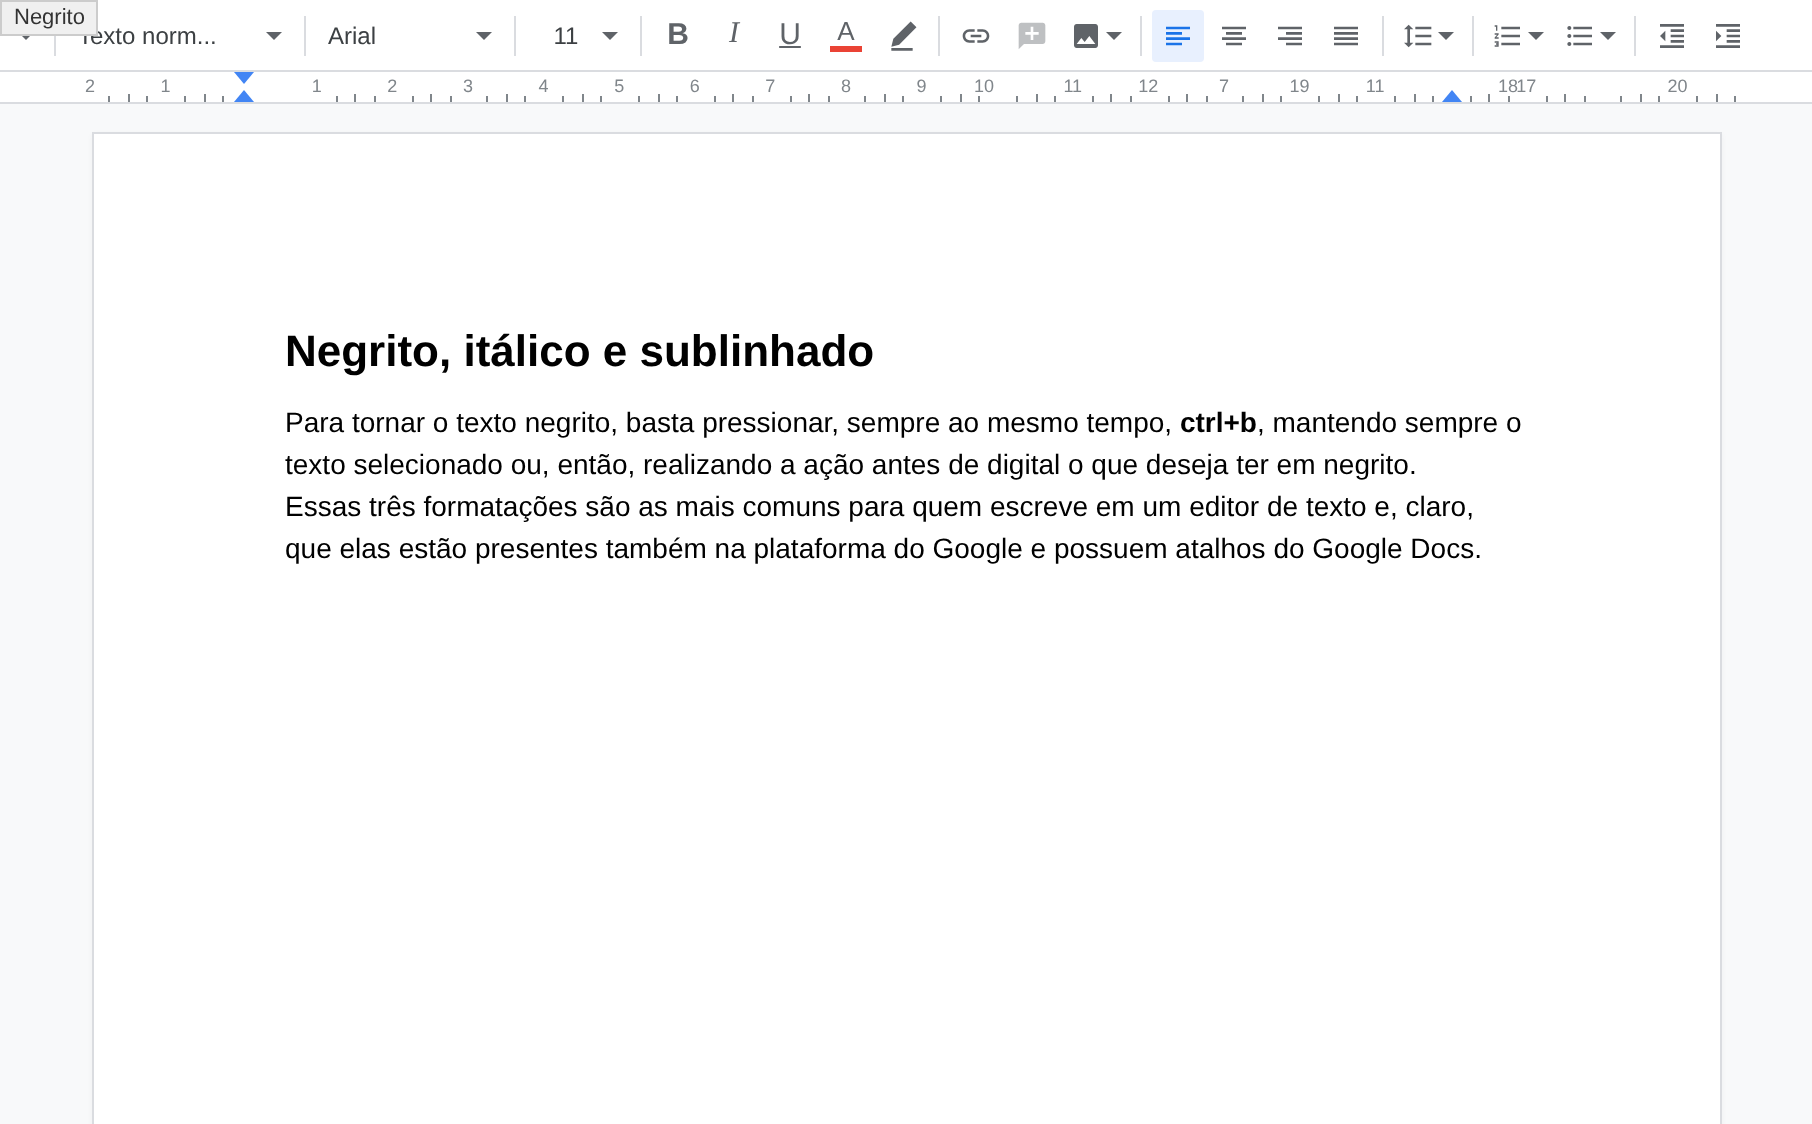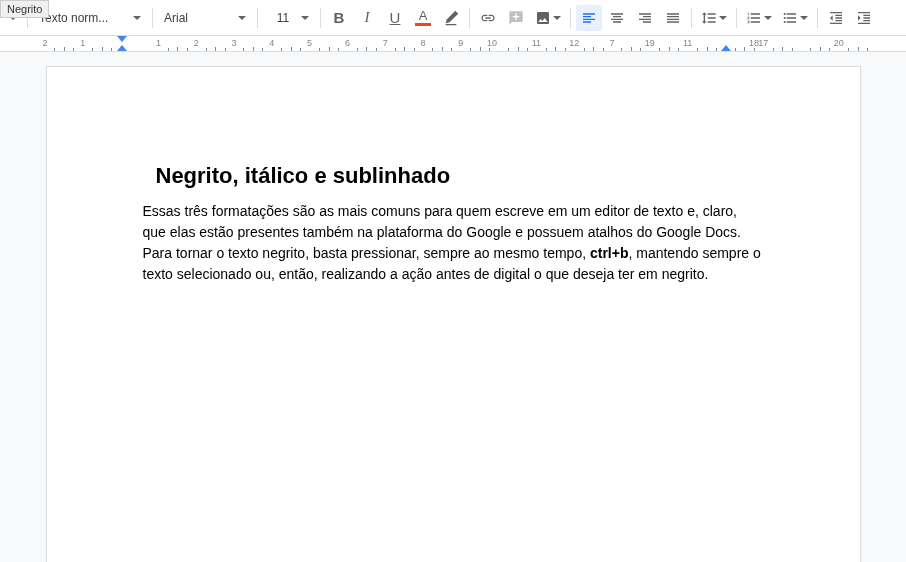--- a/index.html
+++ b/index.html
@@ -135,21 +135,20 @@
     border: 1px solid #dadce0;
     padding: 96px 96px 96px 96px;
     box-shadow: 0 1px 3px rgba(0,0,0,0.04);
   }
   .doc-heading {
     font-family: Arial, sans-serif;
     font-weight: bold;
     font-size: 22px;
     color: #000;
     margin-bottom: 12px;
-    margin-left: 13px;
   }
   .doc-body {
     font-family: Arial, sans-serif;
     font-size: 14px;
     color: #000;
     line-height: 1.5;
   }
   svg { display: block; }
 </style>
 </head>
@@ -359,18 +358,18 @@
       <span class="ruler-tick small" style="left: 867.15px;"></span>
     </div>
   <div class="indent-down" id="indent-down-marker" style="left: 122px;"></div>
   <div class="indent-up" id="indent-up-left" style="left: 122px;"></div>
   <div class="indent-up" id="indent-up-right" style="left: 726px;"></div>
 </div>
 
 <div class="canvas">
   <div class="page">
     <div class="doc-heading">Negrito, itálico e sublinhado</div>
-    <div class="doc-body">Essas três formatações são as mais comuns para quem escreve em um editor de texto e, claro, que elas estão presentes também na plataforma do Google e possuem atalhos do Google Docs.</div>
     <div class="doc-body">
       <span>Para tornar o texto negrito, basta pressionar, sempre ao mesmo tempo, </span><span style="font-weight:bold;">ctrl+b</span><span>, mantendo sempre o texto selecionado ou, então, realizando a ação antes de digital o que deseja ter em negrito.</span>
     </div>
+    <div class="doc-body">Essas três formatações são as mais comuns para quem escreve em um editor de texto e, claro, que elas estão presentes também na plataforma do Google e possuem atalhos do Google Docs.</div>
   </div>
 </div>
 
 </body></html>

